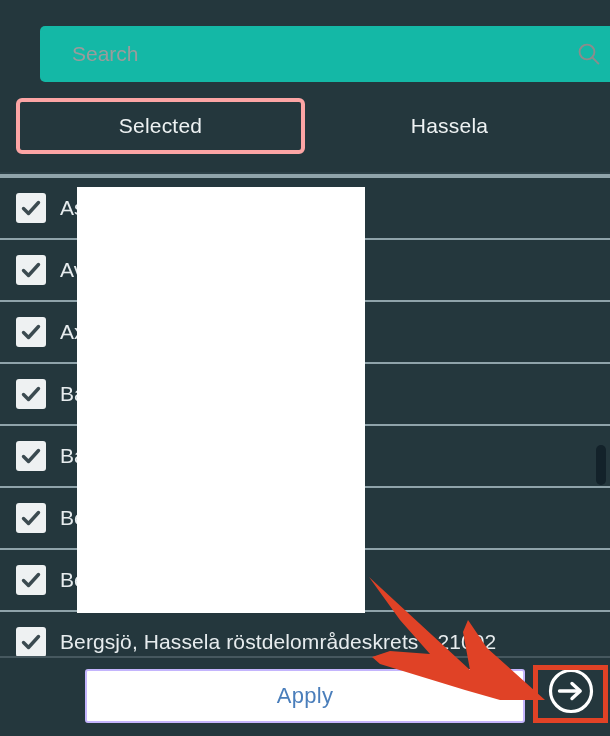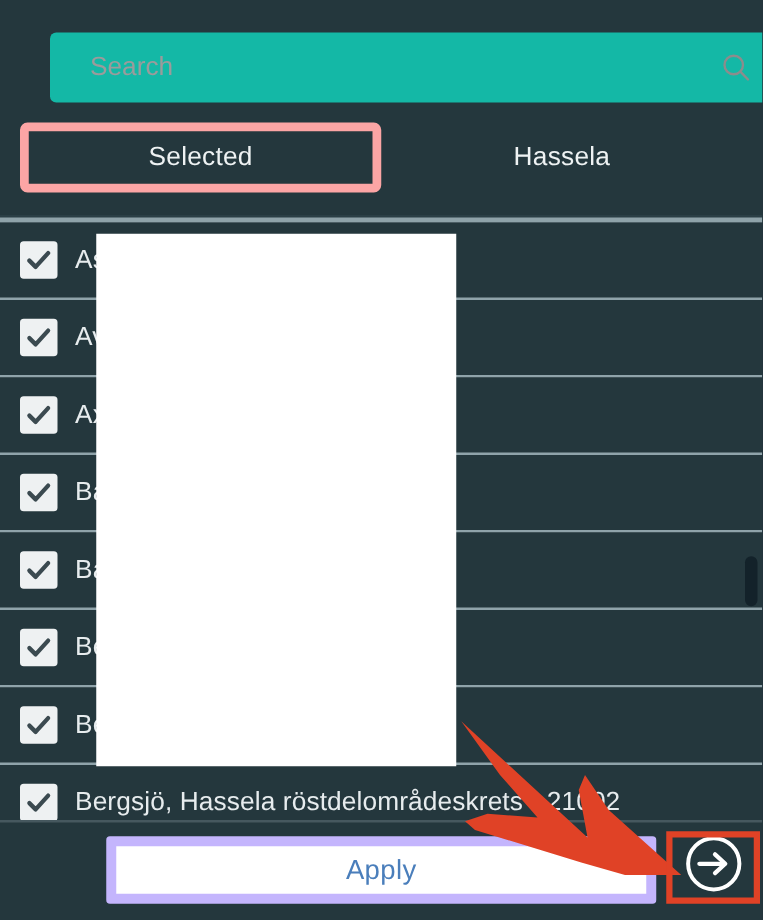--- a/index.html
+++ b/index.html
@@ -76,21 +76,21 @@
     display: flex;
     align-items: center;
     justify-content: center;
     font-size: 21px;
     color: #eef2f3;
     box-sizing: border-box;
     border-radius: 6px;
     letter-spacing: 0.2px;
   }
   .tab.active {
-    border: 7px solid #fca5a5;
+    border: 4px solid #fca5a5;
   }
 
   
   .hdr-rule {
     position: absolute;
     left: 0;
     top: 174px;
     width: 610px;
     height: 4px;
     background: #8fa3aa;
@@ -167,21 +167,21 @@
     background: #24373d;
     border-top: 2px solid #46585f;
   }
   .apply-btn {
     position: absolute;
     left: 85px;
     top: 11px;
     width: 440px;
     height: 54px;
     background: #ffffff;
-    border: 8px solid #c4b5fd;
+    border: 2px solid #c4b5fd;
     border-radius: 3px;
     box-sizing: border-box;
     display: flex;
     align-items: center;
     justify-content: center;
     font-size: 22px;
     color: #4a7ebb;
     letter-spacing: 0.3px;
   }
   .next-btn {

